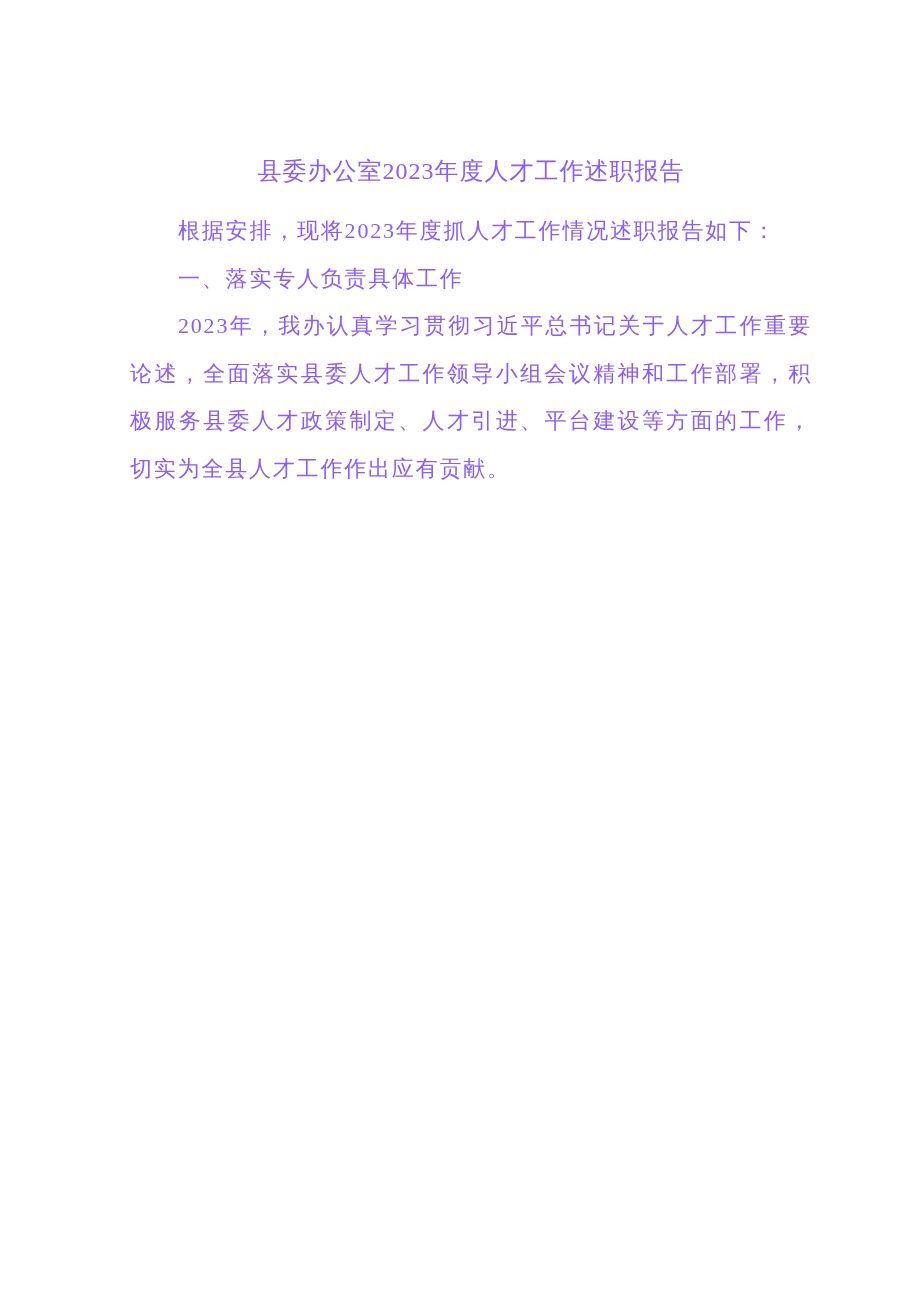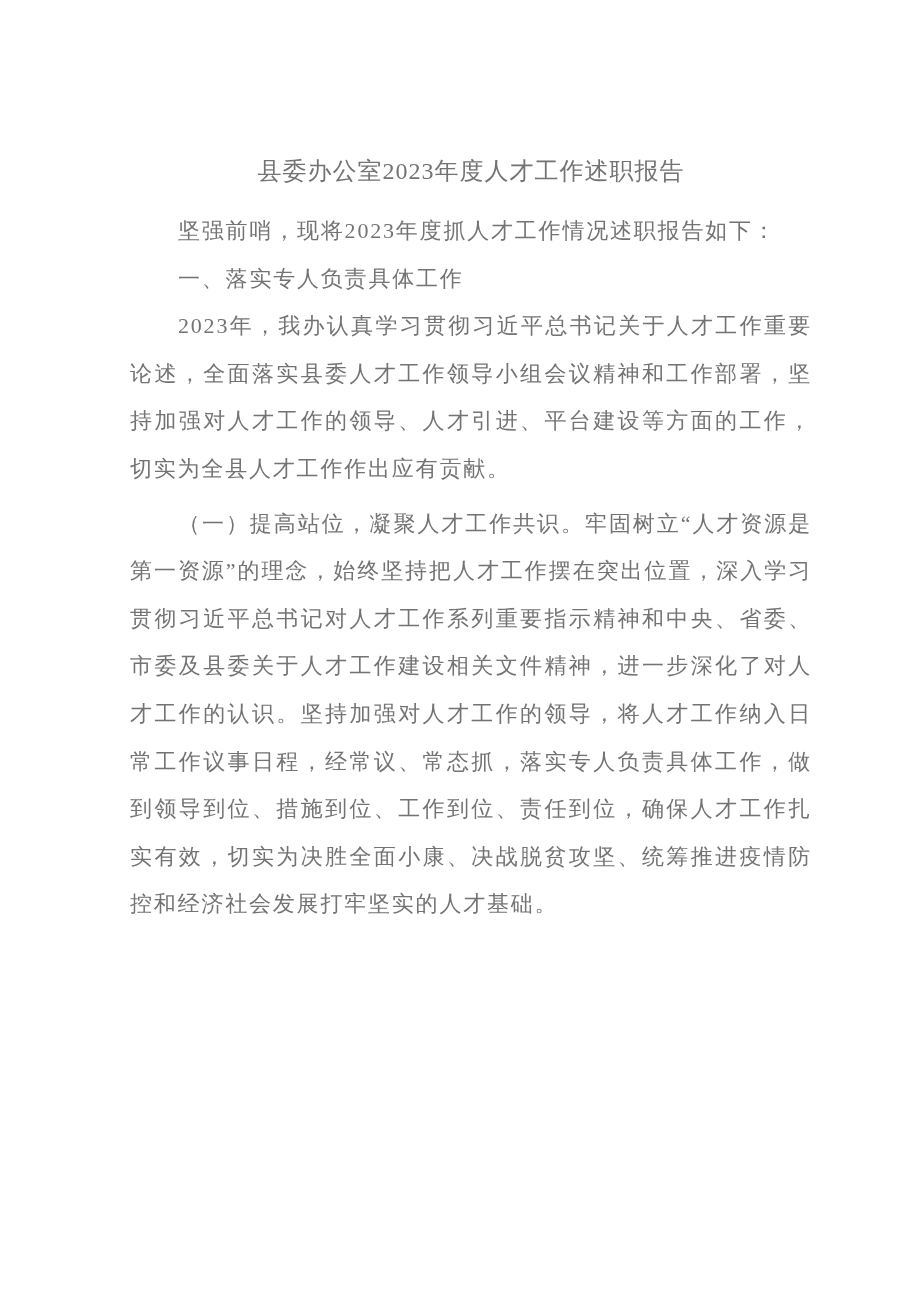--- a/index.html
+++ b/index.html
@@ -7,21 +7,21 @@
     padding: 0;
     background: #ffffff;
   }
   .page {
     position: relative;
     width: 920px;
     height: 1077px;
     background: #ffffff;
     overflow: hidden;
     font-family: "Liberation Serif", "DejaVu Serif", serif;
-    color: #737373;
+    color: #8b5cf6;
   }
   .content {
     position: absolute;
     left: 130px;
     top: 147px;
     width: 682px;
   }
   .doc-title {
     font-size: 24px;
     line-height: 48px;
@@ -46,22 +46,21 @@
     margin-top: 7px;
   }
 </style>
 </head>
 <body>
 
 <div class="page">
   <div class="content">
     <div class="doc-title">县委办公室2023年度人才工作述职报告</div>
 
-    <p class="para first">坚强前哨，现将2023年度抓人才工作情况述职报告如下：</p>
+    <p class="para first">根据安排，现将2023年度抓人才工作情况述职报告如下：</p>
 
     <p class="para">一、落实专人负责具体工作</p>
 
-    <p class="para">2023年，我办认真学习贯彻习近平总书记关于人才工作重要论述，全面落实县委人才工作领导小组会议精神和工作部署，坚持加强对人才工作的领导、人才引进、平台建设等方面的工作，切实为全县人才工作作出应有贡献。</p>
+    <p class="para">2023年，我办认真学习贯彻习近平总书记关于人才工作重要论述，全面落实县委人才工作领导小组会议精神和工作部署，积极服务县委人才政策制定、人才引进、平台建设等方面的工作，切实为全县人才工作作出应有贡献。</p>
 
-    <p class="para spaced">（一）提高站位，凝聚人才工作共识。牢固树立“人才资源是第一资源”的理念，始终坚持把人才工作摆在突出位置，深入学习贯彻习近平总书记对人才工作系列重要指示精神和中央、省委、市委及县委关于人才工作建设相关文件精神，进一步深化了对人才工作的认识。坚持加强对人才工作的领导，将人才工作纳入日常工作议事日程，经常议、常态抓，落实专人负责具体工作，做到领导到位、措施到位、工作到位、责任到位，确保人才工作扎实有效，切实为决胜全面小康、决战脱贫攻坚、统筹推进疫情防控和经济社会发展打牢坚实的人才基础。</p>
 
   </div>
 </div>
 
 </body></html>

